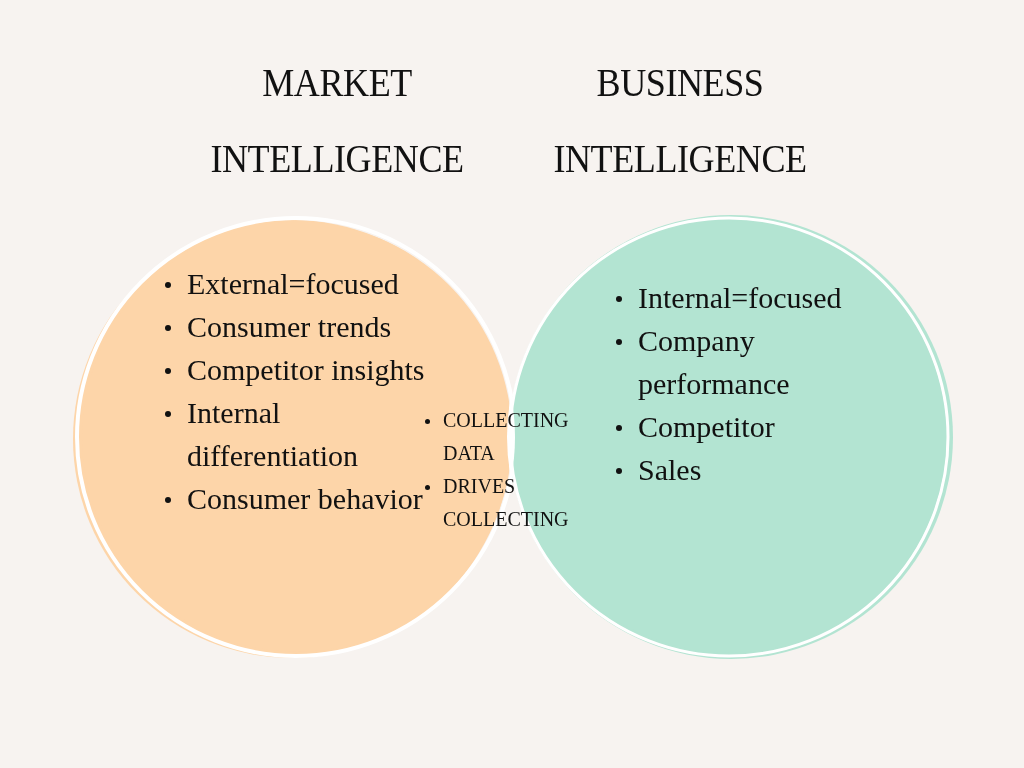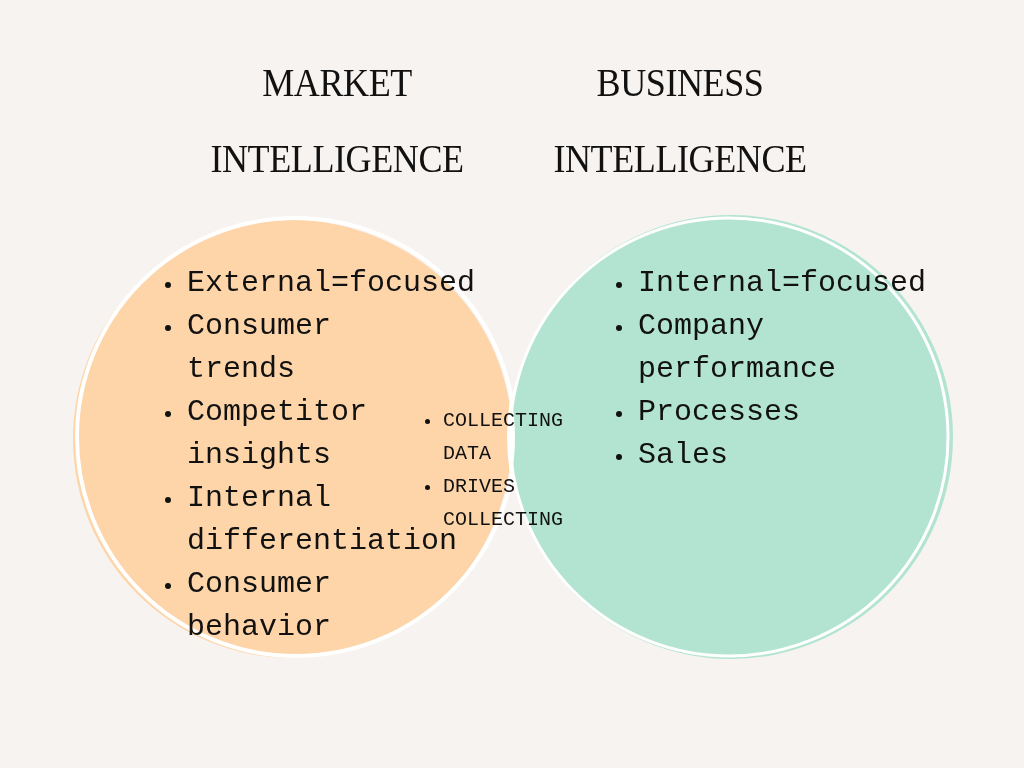--- a/index.html
+++ b/index.html
@@ -15,27 +15,27 @@
       letter-spacing: -0.5px; font-weight: normal;
       transform: scaleX(0.88); transform-origin: center top;
     }
     .title.left { left: 157px; }
     .title.right { left: 500px; }
     svg.venn { position: absolute; left: 0; top: 0; }
     ul.items {
       position: absolute; margin: 0; padding: 0; list-style: none;
       font-family: "Liberation Serif", serif; font-size: 30px; line-height: 43px;
     }
-    ul.items li { position: relative; padding-left: 27px; font-family: Liberation Mono, monospace; }
+    ul.items li { position: relative; padding-left: 27px; }
     ul.items li::before {
       content: ""; position: absolute; left: 5px; top: 20px;
       width: 6px; height: 6px; border-radius: 50%; background: #111;
     }
     ul.left-list { left: 160px; top: 262px; width: 280px; }
-    ul.right-list { left: 611px; top: 262px; width: 280px; }
+    ul.right-list { left: 611px; top: 276px; width: 280px; }
     ul.center-list {
       left: 420px; top: 368px; width: 190px;
       font-size: 20px; line-height: 33px; margin-top: 36px;
     }
     ul.center-list li { padding-left: 23px; }
     ul.center-list li::before { left: 5px; top: 15px; width: 5px; height: 5px; }
   </style>
 </head>
 <body>
 
@@ -81,15 +81,15 @@
 </ul>
 
 <ul class="items center-list">
   <li>COLLECTING DATA</li>
   <li>DRIVES COLLECTING</li>
 </ul>
 
 <ul class="items right-list">
   <li>Internal=focused</li>
   <li>Company performance</li>
-  <li>Processes</li>
+  <li>Competitor</li>
   <li>Sales</li>
 </ul>
 
 </body></html>

